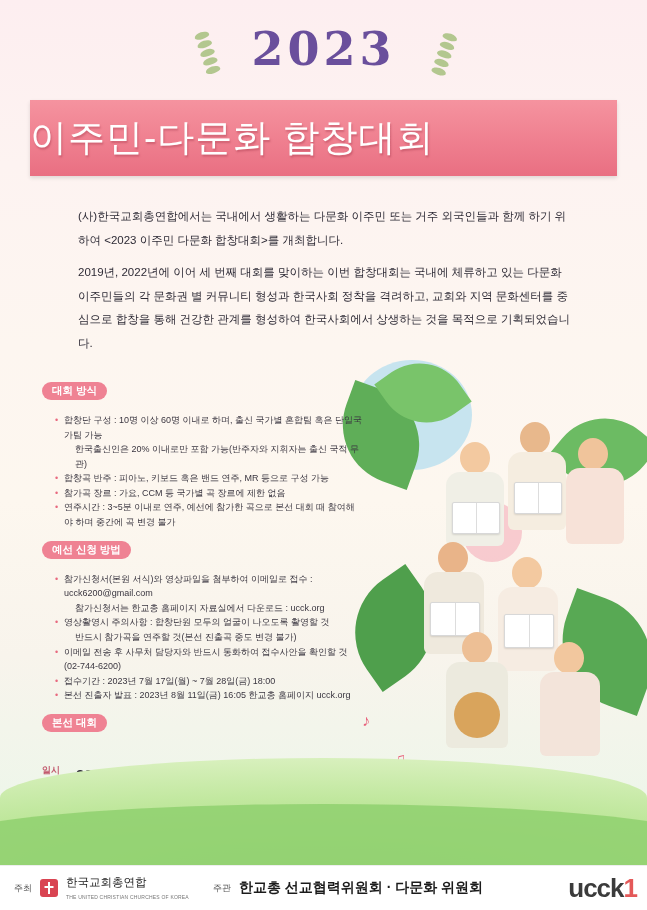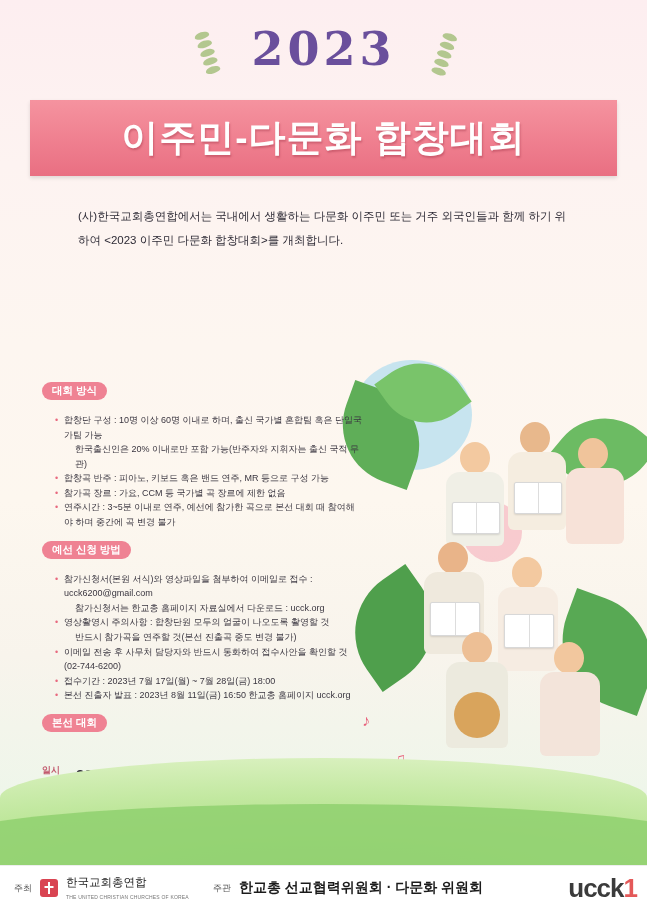--- a/index.html
+++ b/index.html
@@ -16,21 +16,21 @@
   .wreath.left{left:200px;transform:rotate(-18deg);}
   .wreath.right{right:200px;transform:rotate(18deg);}
 
   
   .ribbon{position:absolute;top:100px;left:30px;right:30px;height:76px;
     background:linear-gradient(180deg,#f5939f 0%,#ef7f8f 55%,#e96f82 100%);
     box-shadow:0 2px 4px rgba(0,0,0,.12);}
   .ribbon:before,.ribbon:after{content:"";position:absolute;top:14px;width:26px;height:48px;background:#d4566c;z-index:-1;}
   .ribbon:before{left:-22px;clip-path:polygon(0 0,100% 12%,100% 88%,0 100%,26% 50%);}
   .ribbon:after{right:-22px;clip-path:polygon(100% 0,0 12%,0 88%,100% 100%,74% 50%);}
-  .ribbon .title{color:#fff;font-size:37px;font-weight:bold;text-align:center;line-height:76px;letter-spacing:1px;
+  .ribbon .title{color:#fff;font-size:37px;font-weight:normal;line-height:76px;letter-spacing:1px;
     text-shadow:1px 2px 2px rgba(150,40,60,.35);}
 
   
   .intro{position:absolute;top:205px;left:78px;width:492px;font-size:11.5px;color:#2d2a35;line-height:2.05;}
   .intro p{margin:0 0 9px 0;}
 
   
   .content{position:absolute;top:380px;left:42px;width:330px;color:#33303a;}
   .sec{margin-bottom:9px;}
   .sec-head{display:inline-block;background:#ef8293;color:#fff;font-size:10.5px;font-weight:bold;
@@ -114,20 +114,21 @@
   <div class="year-wrap">
     <span class="year">2023</span>
   </div>
 
   <div class="ribbon">
     <div class="title">이주민-다문화 합창대회</div>
   </div>
 
   <div class="intro">
     <p>(사)한국교회총연합에서는 국내에서 생활하는 다문화 이주민 또는 거주 외국인들과 함께 하기 위하여 &lt;2023 이주민 다문화 합창대회&gt;를 개최합니다.</p>
+    <p>2019년, 2022년에 이어 세 번째 대회를 맞이하는 이번 합창대회는 국내에 체류하고 있는 다문화 이주민들의 각 문화권 별 커뮤니티 형성과 한국사회 정착을 격려하고, 교회와 지역 문화센터를 중심으로 합창을 통해 건강한 관계를 형성하여 한국사회에서 상생하는 것을 목적으로 기획되었습니다.</p>
   </div>
 
   <div class="art">
     <div class="blob" style="left:10px;top:8px;width:120px;height:110px;background:#9ad6ef;opacity:.55;"></div>
     <div class="leafshape" style="left:-4px;top:40px;width:86px;height:86px;transform:rotate(20deg);background:#5fae58;"></div>
     <div class="leafshape" style="left:46px;top:6px;width:70px;height:70px;transform:rotate(-35deg);background:#79c46a;"></div>
     <div class="leafshape" style="right:4px;top:60px;width:80px;height:80px;transform:rotate(130deg);background:#6cbb63;"></div>
     <div class="leafshape" style="left:6px;top:230px;width:92px;height:92px;transform:rotate(55deg);background:#4f9f4c;"></div>
     <div class="leafshape" style="right:-10px;top:250px;width:100px;height:100px;transform:rotate(200deg);background:#58a954;"></div>
     <div class="blob" style="left:120px;top:150px;width:60px;height:60px;background:#f4a0b0;opacity:.5;"></div>
@@ -186,21 +187,21 @@
 
     <div class="sec">
       <span class="sec-head">예선 신청 방법</span>
       <ul>
         <li class="bullet">참가신청서(본원 서식)와 영상파일을 첨부하여 이메일로 접수 : ucck6200@gmail.com</li>
         <li class="sub">참가신청서는 한교총 홈페이지 자료실에서 다운로드 : ucck.org</li>
         <li class="bullet">영상촬영시 주의사항 : 합창단원 모두의 얼굴이 나오도록 촬영할 것</li>
         <li class="sub">반드시 참가곡을 연주할 것(본선 진출곡 중도 변경 불가)</li>
         <li class="bullet">이메일 전송 후 사무처 담당자와 반드시 통화하여 접수사안을 확인할 것(02-744-6200)</li>
         <li class="bullet">접수기간 : 2023년 7월 17일(월) ~ 7월 28일(금) 18:00</li>
-        <li class="bullet">본선 진출자 발표 : 2023년 8월 11일(금) 16:50 한교총 홈페이지 ucck.org</li>
+        <li class="bullet">본선 진출자 발표 : 2023년 8월 11일(금) 16:05 한교총 홈페이지 ucck.org</li>
       </ul>
     </div>
 
     <div class="sec main-ev">
       <span class="sec-head">본선 대회</span>
       <div class="row">
         <span class="lab">일시</span>
         <span class="val date-line">
           <span class="date-big">2023</span><span>년</span>
           <span class="date-big date-red">9</span><span>월</span>

